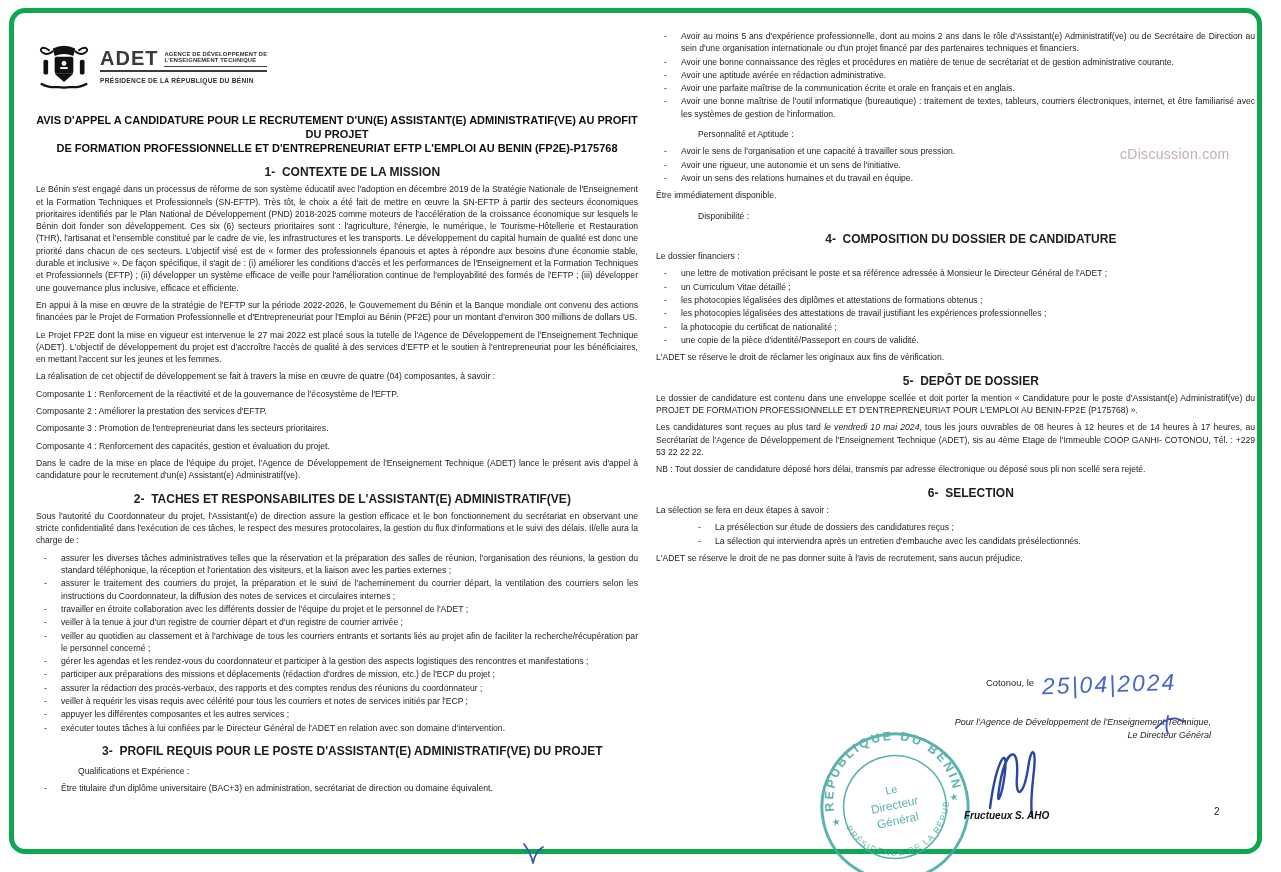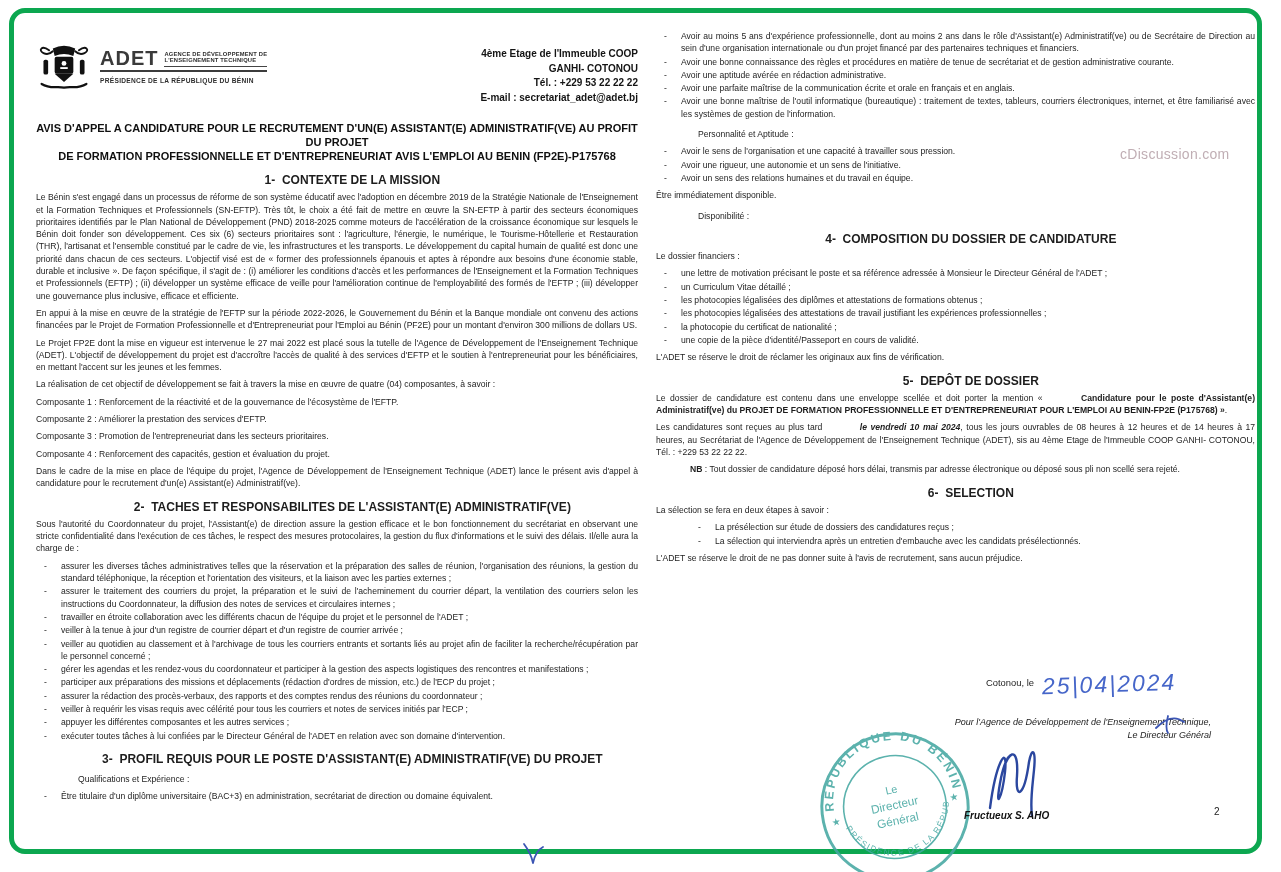--- a/index.html
+++ b/index.html
@@ -37,21 +37,21 @@
   .blk{text-align:justify;}
   .blk.p{margin:5px 0 5px 0;}
   .blk.p.tight{margin-top:0;}
   .blk.h{margin:11px 0 5px 24px;font-weight:bold;text-align:center;font-size:12px;}
   .blk.h .num{display:inline-block;min-width:24px;}
   .blk.sub{margin:8px 0 5px 42px;text-align:left;}
   .blk.b{display:flex;margin:0 0 1px 0;}
   .blk.b .dash{flex:none;width:17px;padding-left:8px;}
   .blk.b.deep .dash{padding-left:42px;}
   .blk.b .bt{flex:1;}
-  .bold{font-weight:bold;margin-left:34px;}
+  .bold{font-weight:normal;}
   .ital{font-style:italic;}
 
   
   .sig{position:absolute;left:0;top:628px;width:599px;height:230px;}
   .sig-date{position:absolute;left:330px;top:16px;font-size:9.4px;white-space:nowrap;}
   .hand{display:inline-block;font-size:23px;line-height:20px;color:#4666c9;letter-spacing:2px;margin-left:8px;transform:rotate(-2deg);font-style:italic;vertical-align:middle;}
   .sig-for{position:absolute;left:105px;top:58px;width:450px;text-align:right;font-style:italic;font-size:9px;line-height:13px;color:#222;}
   .paraph{position:absolute;left:498px;top:56px;}
   .sigmark{position:absolute;left:318px;top:78px;}
   .sig-name{position:absolute;left:308px;top:152px;font-weight:bold;font-style:italic;font-size:10px;color:#111;}
@@ -90,31 +90,25 @@
           <span class="adet">ADET</span>
           <span class="org-small">
             <span>AGENCE DE DÉVELOPPEMENT DE</span>
             <span>L'ENSEIGNEMENT TECHNIQUE</span>
           </span>
         </div>
         <div class="rule"></div>
         <div class="tagline">PRÉSIDENCE DE LA RÉPUBLIQUE DU BÉNIN</div>
       </div>
     </div>
-    <div class="contact">
-      <div>4ème Etage de l'Immeuble COOP</div>
-      <div>GANHI- COTONOU</div>
-      <div>Tél. : +229 53 22 22 22</div>
-      <div>E-mail : secretariat_adet@adet.bj</div>
-    </div>
   </div>
 
   <div class="doc-title">
     <div>AVIS D'APPEL A CANDIDATURE POUR LE RECRUTEMENT D'UN(E) ASSISTANT(E) ADMINISTRATIF(VE) AU PROFIT DU PROJET</div>
-    <div>DE FORMATION PROFESSIONNELLE ET D'ENTREPRENEURIAT AVIS L'EMPLOI AU BENIN (FP2E)-P175768</div>
+    <div>DE FORMATION PROFESSIONNELLE ET D'ENTREPRENEURIAT EFTP L'EMPLOI AU BENIN (FP2E)-P175768</div>
   </div>
 
   <div>
       <div class="blk h"><span class="num">1-</span><span>CONTEXTE DE LA MISSION</span></div>
       <div class="blk p">Le Bénin s'est engagé dans un processus de réforme de son système éducatif avec l'adoption en décembre 2019 de la Stratégie Nationale de l'Enseignement et la Formation Techniques et Professionnels (SN-EFTP). Très tôt, le choix a été fait de mettre en œuvre la SN-EFTP à partir des secteurs économiques prioritaires identifiés par le Plan National de Développement (PND) 2018-2025 comme moteurs de l'accélération de la croissance économique sur lesquels le Bénin doit fonder son développement. Ces six (6) secteurs prioritaires sont : l'agriculture, l'énergie, le numérique, le Tourisme-Hôtellerie et Restauration (THR), l'artisanat et l'ensemble constitué par le cadre de vie, les infrastructures et les transports. Le développement du capital humain de qualité est donc une priorité dans chacun de ces secteurs. L'objectif visé est de « former des professionnels épanouis et aptes à répondre aux besoins d'une économie stable, durable et inclusive ». De façon spécifique, il s'agit de : (i) améliorer les conditions d'accès et les performances de l'Enseignement et la Formation Techniques et Professionnels (EFTP) ; (ii) développer un système efficace de veille pour l'amélioration continue de l'employabilité des formés de l'EFTP ; (iii) développer une gouvernance plus inclusive, efficace et efficiente.</div>
       <div class="blk p tight">En appui à la mise en œuvre de la stratégie de l'EFTP sur la période 2022-2026, le Gouvernement du Bénin et la Banque mondiale ont convenu des actions financées par le Projet de Formation Professionnelle et d'Entrepreneuriat pour l'Emploi au Bénin (PF2E) pour un montant d'environ 300 millions de dollars US.</div>
       <div class="blk p">Le Projet FP2E dont la mise en vigueur est intervenue le 27 mai 2022 est placé sous la tutelle de l'Agence de Développement de l'Enseignement Technique (ADET). L'objectif de développement du projet est d'accroître l'accès de qualité à des services d'EFTP et le soutien à l'entrepreneuriat pour les bénéficiaires, en mettant l'accent sur les jeunes et les femmes.</div>
       <div class="blk p">La réalisation de cet objectif de développement se fait à travers la mise en œuvre de quatre (04) composantes, à savoir :</div>
       <div class="blk p">Composante 1 : Renforcement de la réactivité et de la gouvernance de l'écosystème de l'EFTP.</div>
       <div class="blk p">Composante 2 : Améliorer la prestation des services d'EFTP.</div>
@@ -126,21 +120,21 @@
       <div class="blk b">
         <span class="dash">-</span>
         <span class="bt">assurer les diverses tâches administratives telles que la réservation et la préparation des salles de réunion, l'organisation des réunions, la gestion du standard téléphonique, la réception et l'orientation des visiteurs, et la liaison avec les parties externes ;</span>
       </div>
       <div class="blk b">
         <span class="dash">-</span>
         <span class="bt">assurer le traitement des courriers du projet, la préparation et le suivi de l'acheminement du courrier départ, la ventilation des courriers selon les instructions du Coordonnateur, la diffusion des notes de services et circulaires internes ;</span>
       </div>
       <div class="blk b">
         <span class="dash">-</span>
-        <span class="bt">travailler en étroite collaboration avec les différents chacun de l'équipe du projet et le personnel de l'ADET ;</span>
+        <span class="bt">travailler en étroite collaboration avec les différents dossier de l'équipe du projet et le personnel de l'ADET ;</span>
       </div>
       <div class="blk b">
         <span class="dash">-</span>
         <span class="bt">veiller à la tenue à jour d'un registre de courrier départ et d'un registre de courrier arrivée ;</span>
       </div>
       <div class="blk b">
         <span class="dash">-</span>
         <span class="bt">veiller au quotidien au classement et à l'archivage de tous les courriers entrants et sortants liés au projet afin de faciliter la recherche/récupération par le personnel concerné ;</span>
       </div>
       <div class="blk b">

